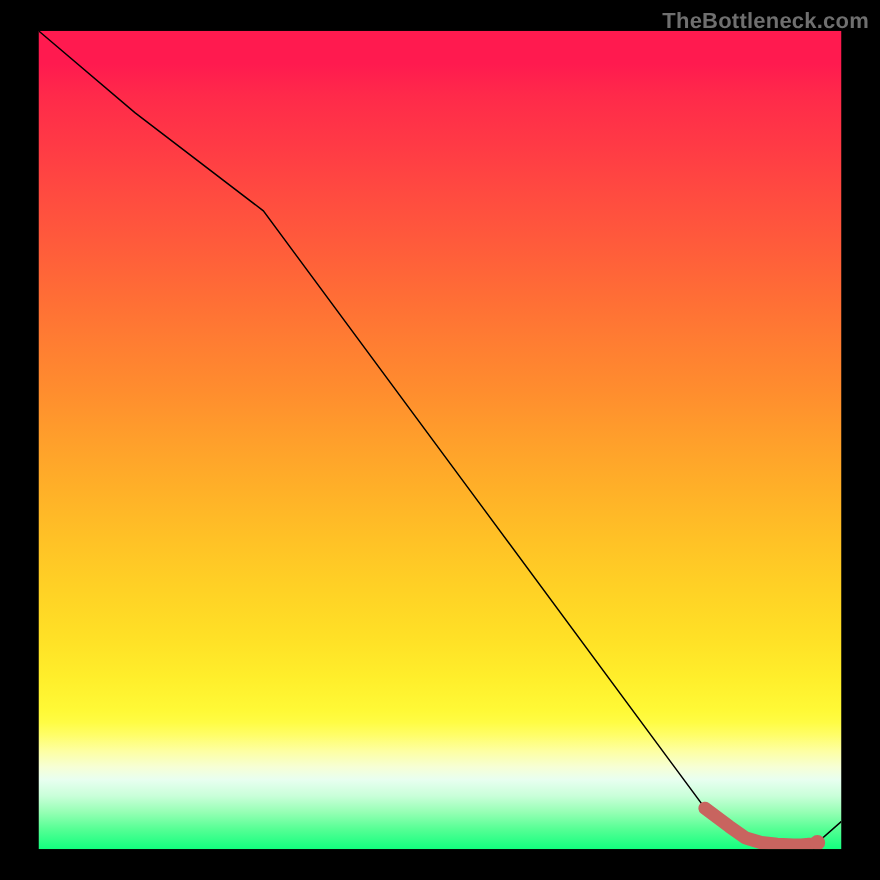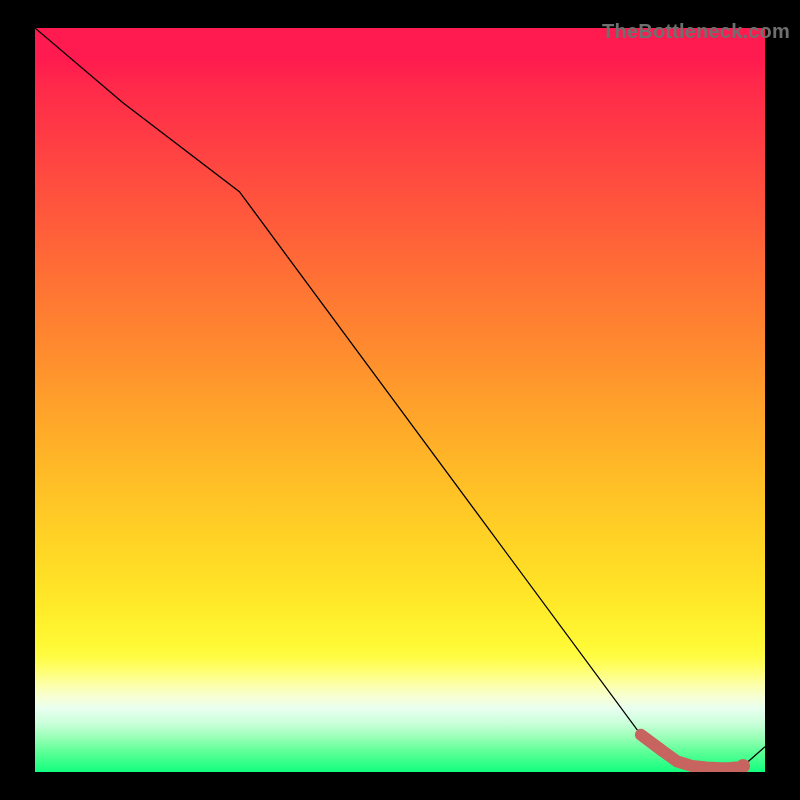--- a/index.html
+++ b/index.html
@@ -12,21 +12,21 @@
     font-family: Arial, Helvetica, sans-serif;
   }
   .frame {
     position: relative;
     width: 800px;
     height: 800px;
     background: #000;
   }
   .watermark {
     position: absolute;
-    top: 20px;
+    top: 8px;
     right: 10px;
     color: #6f6f6f;
     font-size: 20px;
     font-weight: 600;
     letter-spacing: 0.2px;
     z-index: 20;
     -webkit-font-smoothing: antialiased;
   }
   .plot-area {
     position: absolute;

